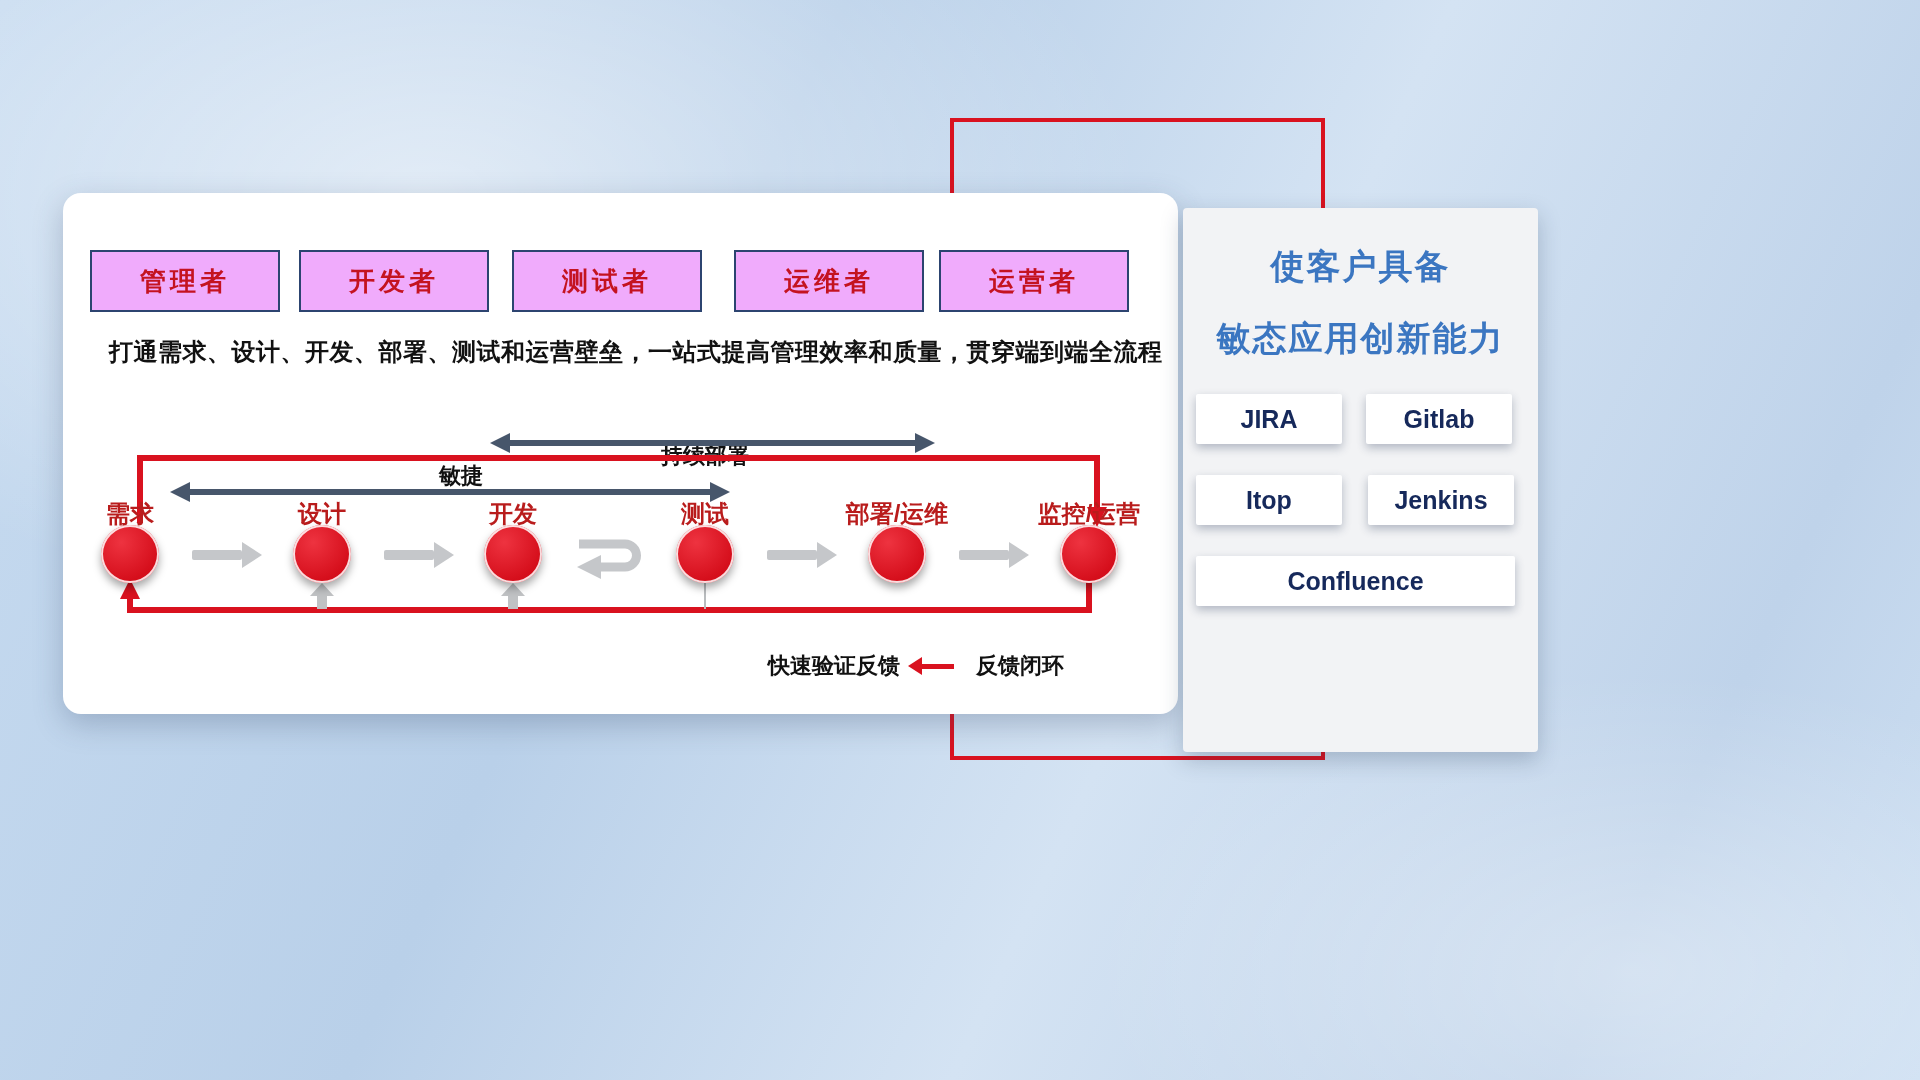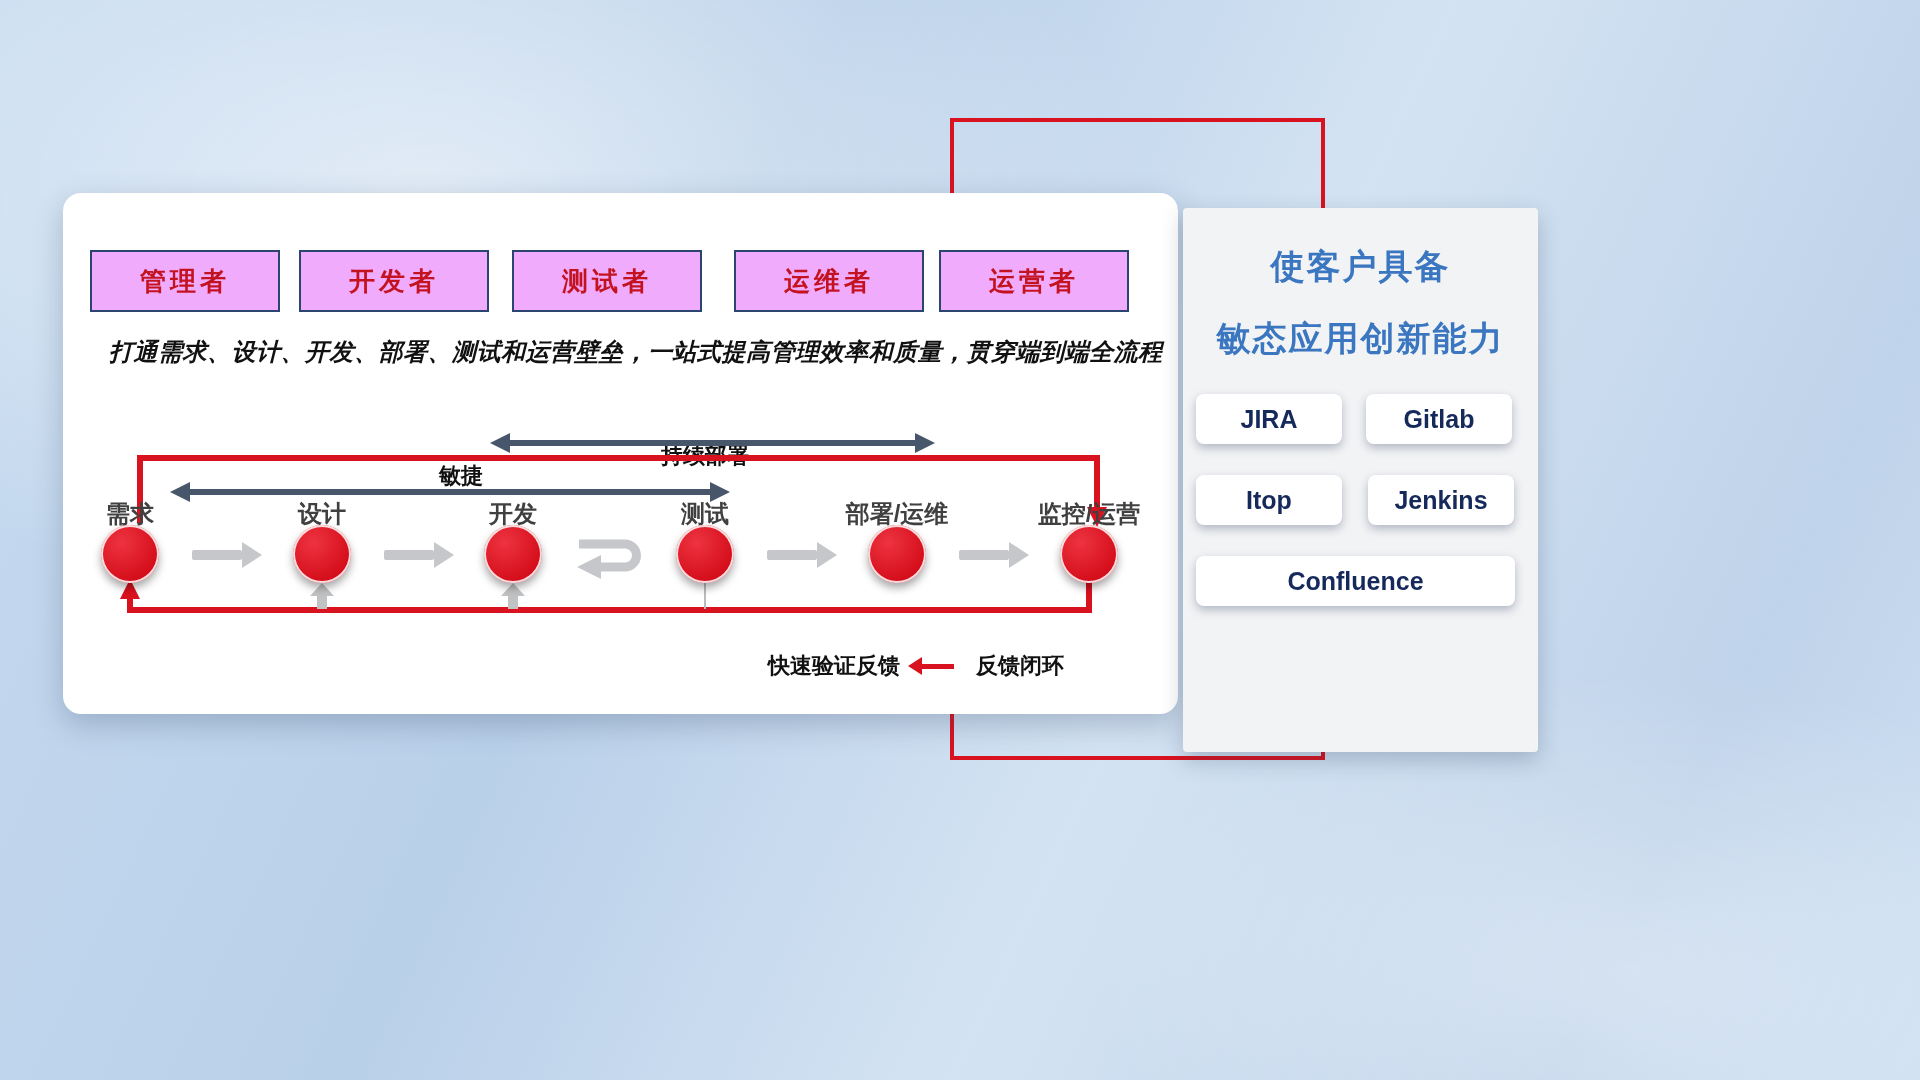--- a/index.html
+++ b/index.html
@@ -26,58 +26,58 @@
   .role {
     position:absolute; top:57px; height:62px; width:190px;
     border:2px solid #2c4470; background:#f0abfc;
     display:flex; align-items:center; justify-content:center;
     font-size:26px; font-weight:bold; color:#c41320; letter-spacing:4px;
   }
   .r1{left:27px}.r2{left:236px}.r3{left:449px}.r4{left:671px}.r5{left:876px}
 
   .desc {
     position:absolute; left:46px; top:143px; width:1070px; white-space:nowrap;
-    font-size:24px; font-weight:bold; color:#111; letter-spacing:.5px;font-style:italic;
+    font-size:24px; font-weight:bold; color:#111; letter-spacing:.5px;
   }
 
   .legend { position:absolute; display:flex; align-items:center; font-size:22px; font-weight:bold; color:#111; }
   .legend.forward { left:172px; top:190px; }
   .legend.feedback { left:705px; top:458px; }
   .arr { position:relative; width:32px; height:5px; background:var(--red); margin:0 22px; }
   .arr.right::after { content:''; position:absolute; right:-14px; top:50%; transform:translateY(-50%);
     border-top:9px solid transparent; border-bottom:9px solid transparent; border-left:14px solid var(--red); }
   .arr.left::before { content:''; position:absolute; left:-14px; top:50%; transform:translateY(-50%);
     border-top:9px solid transparent; border-bottom:9px solid transparent; border-right:14px solid var(--red); }
 
   .span-label { position:absolute; font-size:22px; font-weight:bold; color:#111; text-align:center; }
   .cd-label { left:582px; top:214px; width:120px;margin-top:34px; }
   .agile-label { left:358px; top:268px; width:80px; }
 
   .flow-svg { position:absolute; left:0; top:0; }
 
-  .stage-label { position:absolute; top:305px; width:150px; text-align:center; font-size:24px; font-weight:bold; color:#404040; }
+  .stage-label { position:absolute; top:305px; width:150px; text-align:center; font-size:24px; font-weight:bold; color:#b91c1c; }
   .s1{left:-8px}.s2{left:184px}.s3{left:375px}.s4{left:567px}.s5{left:759px}.s6{left:951px}
 
   .circle {
     position:absolute; top:332px; width:58px; height:58px; border-radius:50%;
     background:radial-gradient(circle at 35% 30%, #ee3340, #d50e1b 70%);
     box-shadow:0 5px 9px rgba(0,0,0,.35), inset 0 0 0 2px rgba(255,255,255,.85);
   }
   .c1{left:38px}.c2{left:230px}.c3{left:421px}.c4{left:613px}.c5{left:805px}.c6{left:997px}
 
   
   .panel {
     position:absolute; left:1183px; top:208px; width:355px; height:544px;
     background:#f2f3f5; border-radius:4px; box-shadow:0 8px 22px rgba(30,50,80,.25);
   }
   .panel-title { position:absolute; width:100%; text-align:center; font-size:34px; font-weight:bold; color:#3b76c1; letter-spacing:2px; }
   .pt1 { top:36px; }
   .pt2 { top:108px; }
   .tool {
-    position:absolute; height:50px; background:#fff; border-radius:8px;
+    position:absolute; height:50px; background:#fff; border-radius:2px;
     box-shadow:0 4px 10px rgba(30,45,80,.30);
     display:flex; align-items:center; justify-content:center;
     font-size:25px; font-weight:bold; color:#16295b;
   }
   .t1{left:13px;top:186px;width:146px}
   .t2{left:183px;top:186px;width:146px}
   .t3{left:13px;top:267px;width:146px}
   .t4{left:185px;top:267px;width:146px}
   .t5{left:13px;top:348px;width:319px}
 </style>

